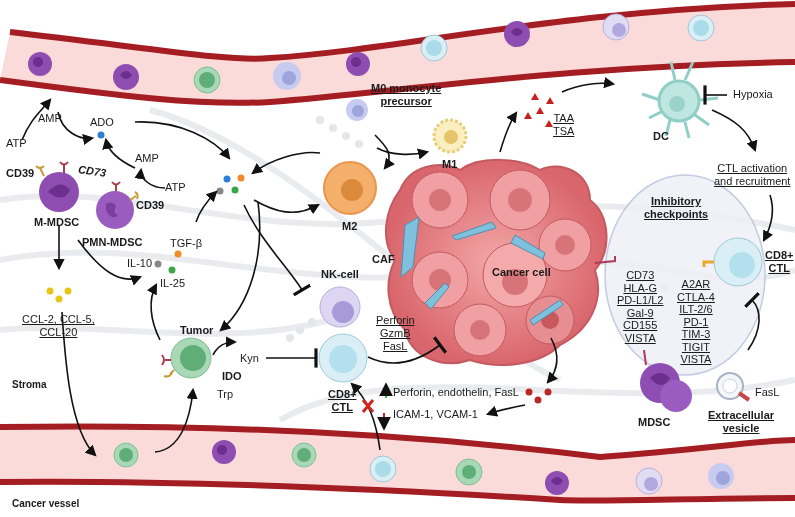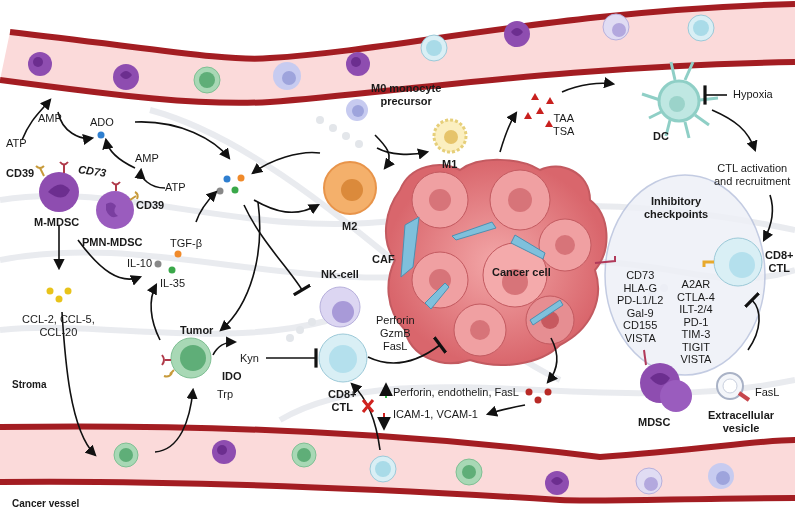--- a/index.html
+++ b/index.html
@@ -1,20 +1,20 @@
 <!DOCTYPE html>
 <html><head>
 <meta charset="utf-8">
 <style>
   html,body{margin:0;padding:0;background:#fff;}
   #stage{position:relative;width:795px;height:517px;overflow:hidden;background:#fff;font-family:"Liberation Sans",sans-serif;color:#111;}
   svg#art{position:absolute;left:0;top:0;}
   .lbl{position:absolute;font-size:11px;line-height:13px;white-space:nowrap;color:#1a1a1a;}
   .b{font-weight:bold;}
-  .c{text-align:center;}
+  .c{text-align:center;text-decoration:underline;}
   .it{font-style:italic;}
   .big{font-size:10px;}
 </style>
 </head>
 <body>
 
 <div id="stage">
 <svg id="art" width="795" height="517" viewBox="0 0 795 517">
   <defs>
     <marker id="ah" viewBox="0 0 10 10" refX="8" refY="5" markerWidth="7" markerHeight="7" orient="auto-start-reverse">
@@ -280,21 +280,21 @@
 <div class="lbl" style="left:165px;top:181px">ATP</div>
 <div class="lbl b" style="left:6px;top:167px">CD39</div>
 <div class="lbl b it" style="left:78px;top:165px;transform:rotate(8deg)">CD73</div>
 <div class="lbl b" style="left:136px;top:199px">CD39</div>
 
 <div class="lbl b" style="left:34px;top:216px">M-MDSC</div>
 <div class="lbl b" style="left:82px;top:236px">PMN-MDSC</div>
 
 <div class="lbl" style="left:170px;top:237px">TGF-β</div>
 <div class="lbl" style="left:127px;top:257px">IL-10</div>
-<div class="lbl" style="left:160px;top:277px">IL-35</div>
+<div class="lbl" style="left:160px;top:277px">IL-25</div>
 <div class="lbl c" style="left:22px;top:313px;white-space:pre">CCL-2, CCL-5,
 CCL-20</div>
 
 <div class="lbl b big" style="left:12px;top:378px">Stroma</div>
 <div class="lbl b big" style="left:12px;top:497px">Cancer vessel</div>
 
 <div class="lbl b" style="left:180px;top:324px">Tumor</div>
 <div class="lbl" style="left:240px;top:352px">Kyn</div>
 <div class="lbl b" style="left:222px;top:370px">IDO</div>
 <div class="lbl" style="left:217px;top:388px">Trp</div>
@@ -325,21 +325,21 @@
 <div class="lbl c" style="left:714px;top:162px;white-space:pre">CTL activation
 and recruitment</div>
 <div class="lbl c" style="left:617px;top:269px;white-space:pre;line-height:12.5px">CD73
 HLA-G
 PD-L1/L2
 Gal-9
 CD155
 VISTA</div>
 <div class="lbl c" style="left:677px;top:278px;white-space:pre;line-height:12.5px">A2AR
 CTLA-4
-ILT-2/4
+ILT-2/6
 PD-1
 TIM-3
 TIGIT
 VISTA</div>
 <div class="lbl b c" style="left:765px;top:249px;white-space:pre">CD8+
 CTL</div>
 <div class="lbl" style="left:755px;top:386px">FasL</div>
 <div class="lbl b" style="left:638px;top:416px">MDSC</div>
 <div class="lbl b c" style="left:708px;top:409px;white-space:pre">Extracellular
 vesicle</div>

